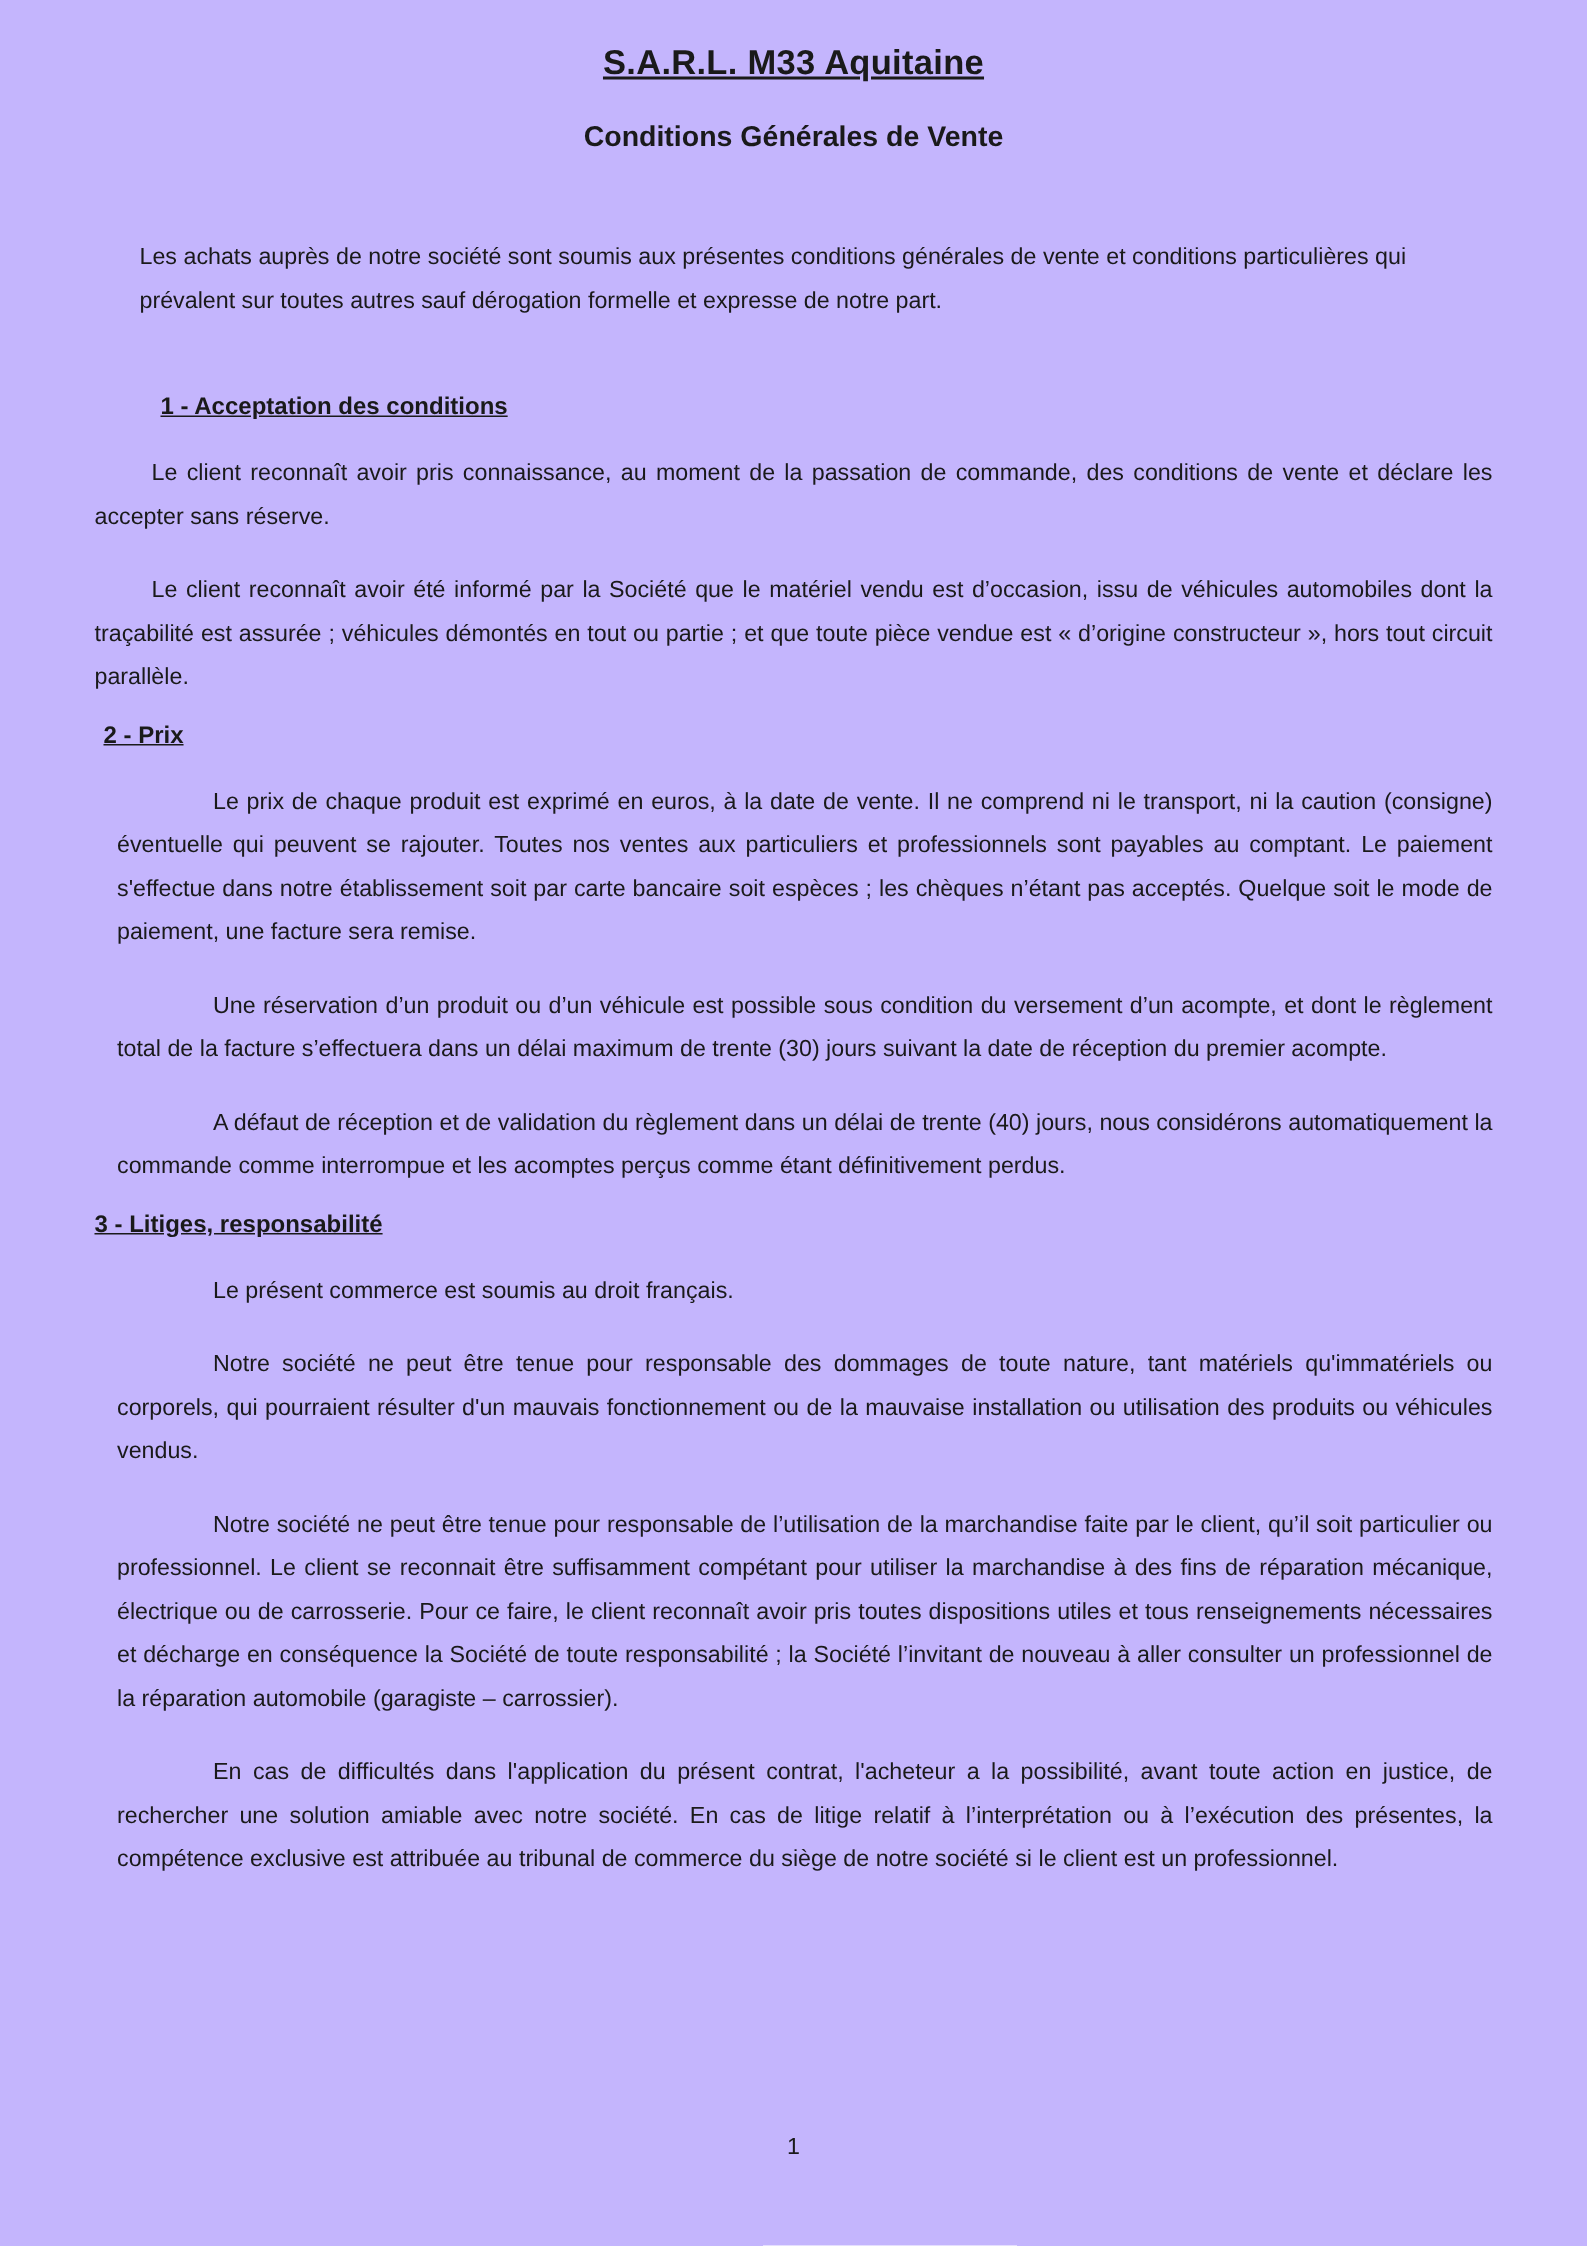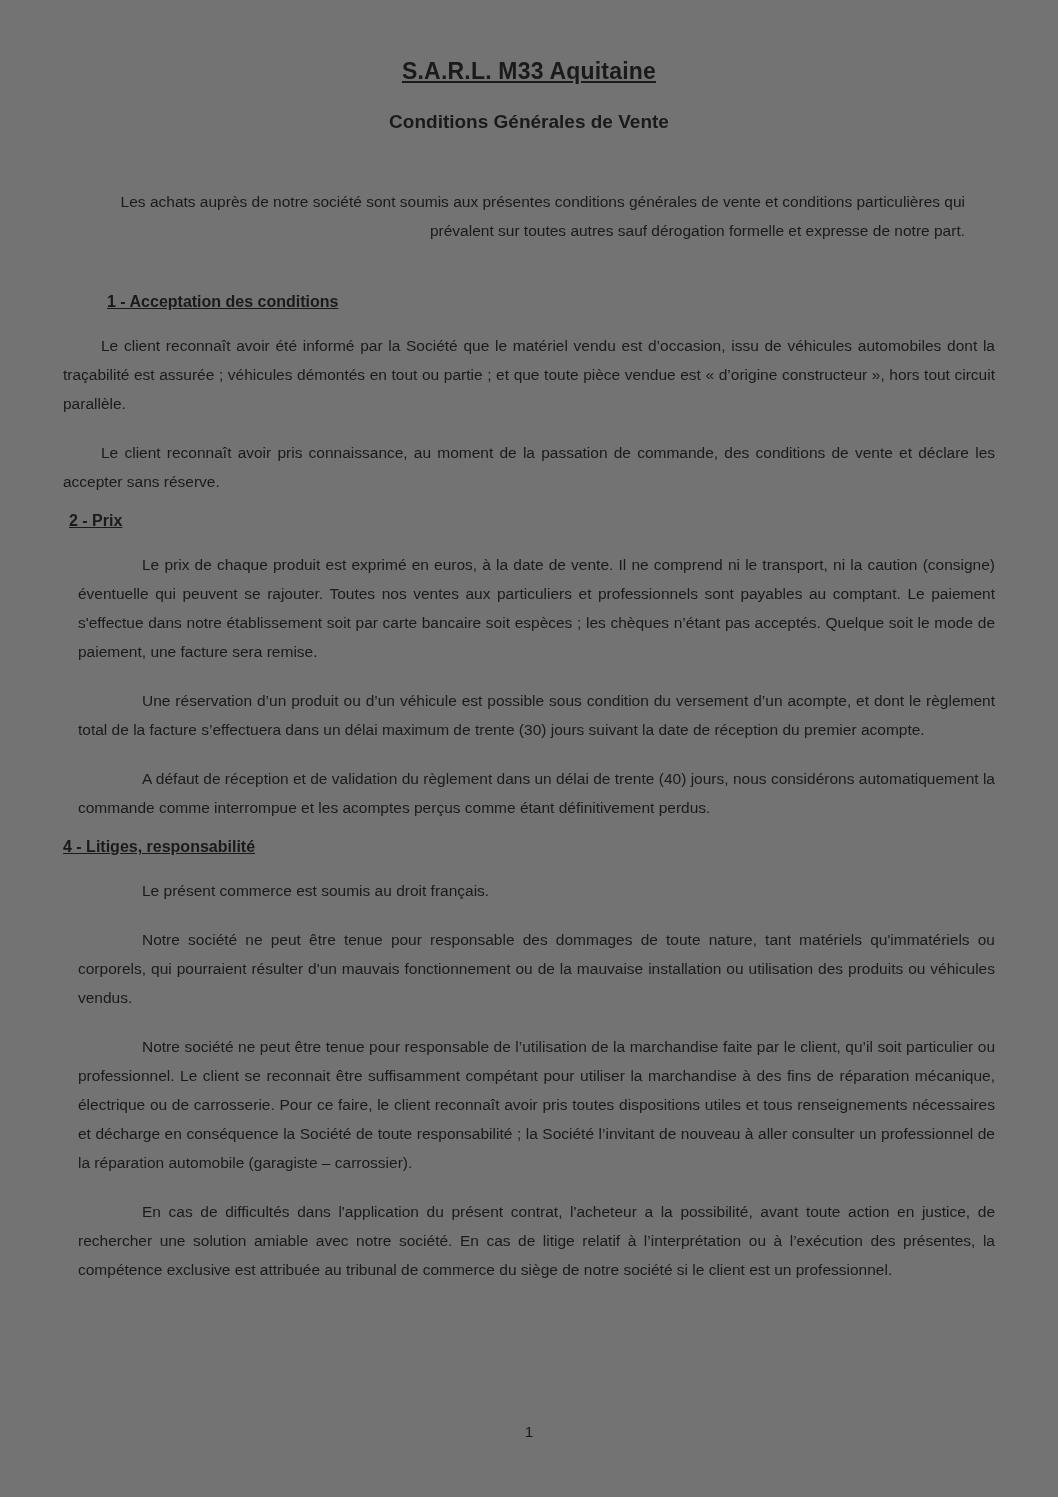--- a/index.html
+++ b/index.html
@@ -2,43 +2,43 @@
 <html lang="fr"><head>
 <meta charset="utf-8">
 <style>
   * { margin: 0; padding: 0; box-sizing: border-box; }
   html, body { background: #ffffff; }
   .page {
     position: relative;
     width: 1058px;
     height: 1497px;
     margin: 0 auto;
-    background: #737373;
+    background: #c4b5fd;
     color: #1a1a1a;
     font-family: "Liberation Sans", sans-serif;
-    padding: 58px 63px 0 63px;
+    padding: 28px 63px 0 63px;
     overflow: hidden;
   }
   .title {
     text-align: center;
     font-size: 23px;
     font-weight: bold;
     text-decoration: underline;
     letter-spacing: 0.2px;
   }
   .subtitle {
     text-align: center;
     font-size: 19px;
     font-weight: bold;
     margin-top: 26px;
   }
   .intro {
     max-width: 872px;
     margin: 54px auto 0 auto;
-    text-align: right;
+    text-align: left;
     font-size: 15.5px;
     line-height: 29px;
   }
   .section-heading {
     margin-top: 16px;
     font-size: 16px;
     font-weight: bold;
     text-decoration: underline;
   }
   .section-heading.first {
@@ -69,29 +69,29 @@
 <body>
 
 <div class="page">
 
   <h1 class="title">S.A.R.L. M33 Aquitaine</h1>
   <h2 class="subtitle">Conditions Générales de Vente</h2>
 
   <p class="intro">Les achats auprès de notre société sont soumis aux présentes conditions générales de vente et conditions particulières qui prévalent sur toutes autres sauf dérogation formelle et expresse de notre part.</p>
 
   <h3 class="section-heading first">1 - Acceptation des conditions</h3>
+  <p class="body indent-sm">Le client reconnaît avoir pris connaissance, au moment de la passation de commande, des conditions de vente et déclare les accepter sans réserve.</p>
   <p class="body indent-sm">Le client reconnaît avoir été informé par la Société que le matériel vendu est d’occasion, issu de véhicules automobiles dont la traçabilité est assurée ; véhicules démontés en tout ou partie ; et que toute pièce vendue est « d’origine constructeur », hors tout circuit parallèle.</p>
-  <p class="body indent-sm">Le client reconnaît avoir pris connaissance, au moment de la passation de commande, des conditions de vente et déclare les accepter sans réserve.</p>
 
   <h3 class="section-heading indented">2 - Prix</h3>
   <p class="body indent-lg">Le prix de chaque produit est exprimé en euros, à la date de vente. Il ne comprend ni le transport, ni la caution (consigne) éventuelle qui peuvent se rajouter. Toutes nos ventes aux particuliers et professionnels sont payables au comptant. Le paiement s'effectue dans notre établissement soit par carte bancaire soit espèces ; les chèques n’étant pas acceptés. Quelque soit le mode de paiement, une facture sera remise.</p>
   <p class="body indent-lg">Une réservation d’un produit ou d’un véhicule est possible sous condition du versement d’un acompte, et dont le règlement total de la facture s’effectuera dans un délai maximum de trente (30) jours suivant la date de réception du premier acompte.</p>
   <p class="body indent-lg">A défaut de réception et de validation du règlement dans un délai de trente (40) jours, nous considérons automatiquement la commande comme interrompue et les acomptes perçus comme étant définitivement perdus.</p>
 
-  <h3 class="section-heading">4 - Litiges, responsabilité</h3>
+  <h3 class="section-heading">3 - Litiges, responsabilité</h3>
   <p class="body indent-lg">Le présent commerce est soumis au droit français.</p>
   <p class="body indent-lg">Notre société ne peut être tenue pour responsable des dommages de toute nature, tant matériels qu'immatériels ou corporels, qui pourraient résulter d'un mauvais fonctionnement ou de la mauvaise installation ou utilisation des produits ou véhicules vendus.</p>
   <p class="body indent-lg">Notre société ne peut être tenue pour responsable de l’utilisation de la marchandise faite par le client, qu’il soit particulier ou professionnel. Le client se reconnait être suffisamment compétant pour utiliser la marchandise à des fins de réparation mécanique, électrique ou de carrosserie. Pour ce faire, le client reconnaît avoir pris toutes dispositions utiles et tous renseignements nécessaires et décharge en conséquence la Société de toute responsabilité ; la Société l’invitant de nouveau à aller consulter un professionnel de la réparation automobile (garagiste – carrossier).</p>
   <p class="body indent-lg">En cas de difficultés dans l'application du présent contrat, l'acheteur a la possibilité, avant toute action en justice, de rechercher une solution amiable avec notre société. En cas de litige relatif à l’interprétation ou à l’exécution des présentes, la compétence exclusive est attribuée au tribunal de commerce du siège de notre société si le client est un professionnel.</p>
 
   <div class="page-number">1</div>
 
 </div>
 
 </body></html>

